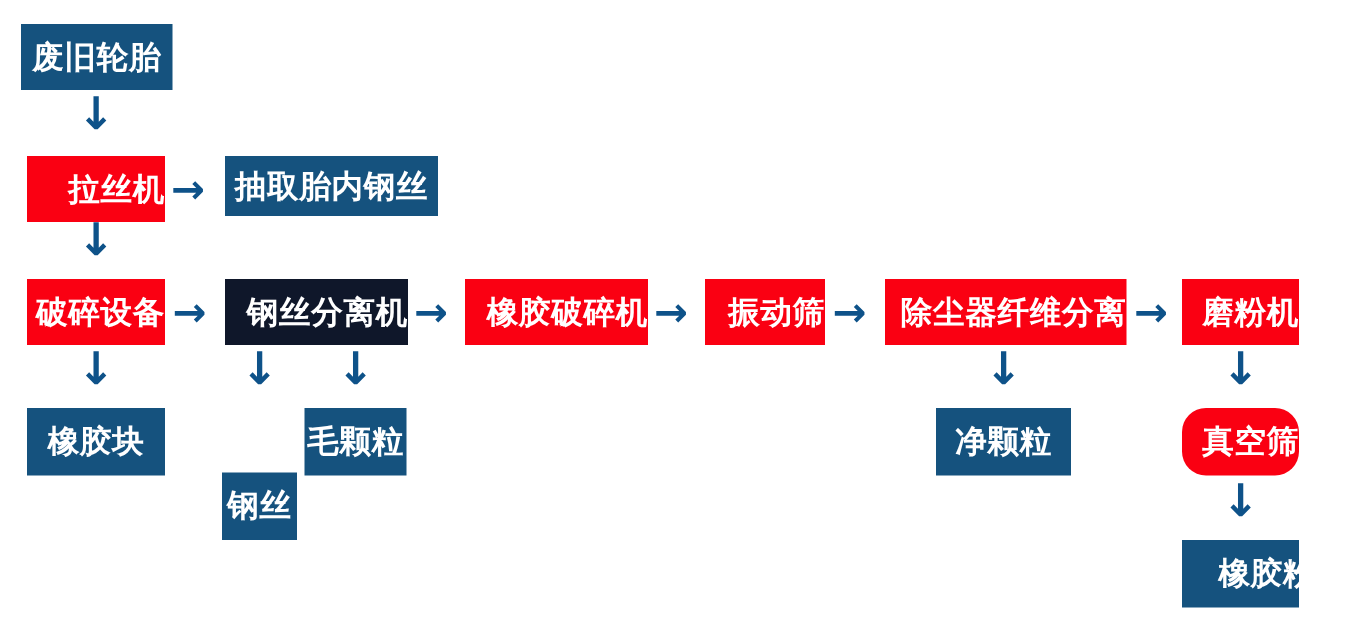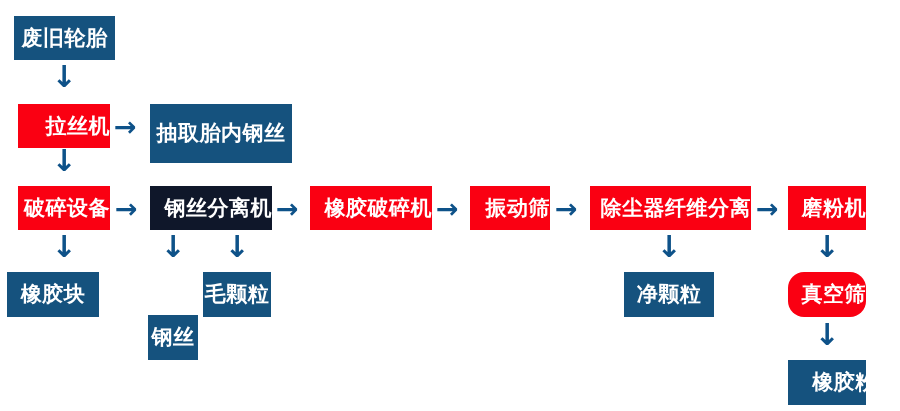--- a/index.html
+++ b/index.html
@@ -74,42 +74,42 @@
     <div class="arrow arrow-down" style="left: 222px; top: 232px; color: rgb(14, 82, 137);">↓</div>
     <div class="arrow arrow-down" style="left: 654px; top: 232px; color: rgb(14, 82, 137);">↓</div>
     <div class="arrow arrow-down" style="left: 812px; top: 232px; color: rgb(14, 82, 137);">↓</div>
     <div class="arrow arrow-down" style="left: 812px; top: 320px; color: rgb(14, 82, 137);">↓</div>
     <div class="node blue" style="left: 14px; top: 16px; width: 101px; height: 44px; background: rgb(21, 82, 126); color: rgb(255, 255, 255); text-align: center;">
       <span>废旧轮胎</span>
     </div>
     <div class="node red" style="left: 18px; top: 104px; width: 92px; height: 44px; background: rgb(250, 0, 18); color: rgb(255, 255, 255);">
       <span>拉丝机</span>
     </div>
-    <div class="node blue" style="left: 150px; top: 104px; width: 142px; height: 59px; background: rgb(21, 82, 126); color: rgb(255, 255, 255);">
+    <div class="node blue" style="left: 150px; top: 104px; width: 142px; height: 40px; background: rgb(21, 82, 126); color: rgb(255, 255, 255);">
       <span>抽取胎内钢丝</span>
     </div>
     <div class="node red" style="left: 18px; top: 186px; width: 92px; height: 44px; background: rgb(250, 0, 18); color: rgb(255, 255, 255); padding-left: 29px;">
       <span>破碎设备</span>
     </div>
     <div class="node red" style="left: 150px; top: 186px; width: 122px; height: 44px; background: #0f172a; color: rgb(255, 255, 255);">
       <span>钢丝分离机</span>
     </div>
     <div class="node red" style="left: 310px; top: 186px; width: 122px; height: 44px; background: rgb(250, 0, 18); color: rgb(255, 255, 255);">
       <span>橡胶破碎机</span>
     </div>
     <div class="node red" style="left: 470px; top: 186px; width: 80px; height: 44px; background: rgb(250, 0, 18); color: rgb(255, 255, 255);">
       <span>振动筛</span>
     </div>
     <div class="node red" style="left: 590px; top: 186px; width: 161px; height: 44px; background: rgb(250, 0, 18); color: rgb(255, 255, 255);">
       <span>除尘器纤维分离</span>
     </div>
     <div class="node red" style="left: 788px; top: 186px; width: 78px; height: 44px; background: rgb(250, 0, 18); color: rgb(255, 255, 255); padding-left: 44px;">
       <span>磨粉机</span>
     </div>
-    <div class="node blue" style="left: 7px; top: 272px; width: 92px; height: 45px; background: rgb(21, 82, 126); color: rgb(255, 255, 255);">
+    <div class="node blue" style="left: 18px; top: 272px; width: 92px; height: 45px; background: rgb(21, 82, 126); color: rgb(255, 255, 255);">
       <span>橡胶块</span>
     </div>
     <div class="node blue" style="left: 148px; top: 272px; width: 50px; height: 45px; background: rgb(21, 82, 126); color: rgb(255, 255, 255); margin-top: 43px;">
       <span>钢丝</span>
     </div>
     <div class="node blue" style="left: 203px; top: 272px; width: 68px; height: 45px; background: rgb(21, 82, 126); color: rgb(255, 255, 255);">
       <span>毛颗粒</span>
     </div>
     <div class="node blue" style="left: 624px; top: 272px; width: 90px; height: 45px; background: rgb(21, 82, 126); color: rgb(255, 255, 255);">
       <span>净颗粒</span>

